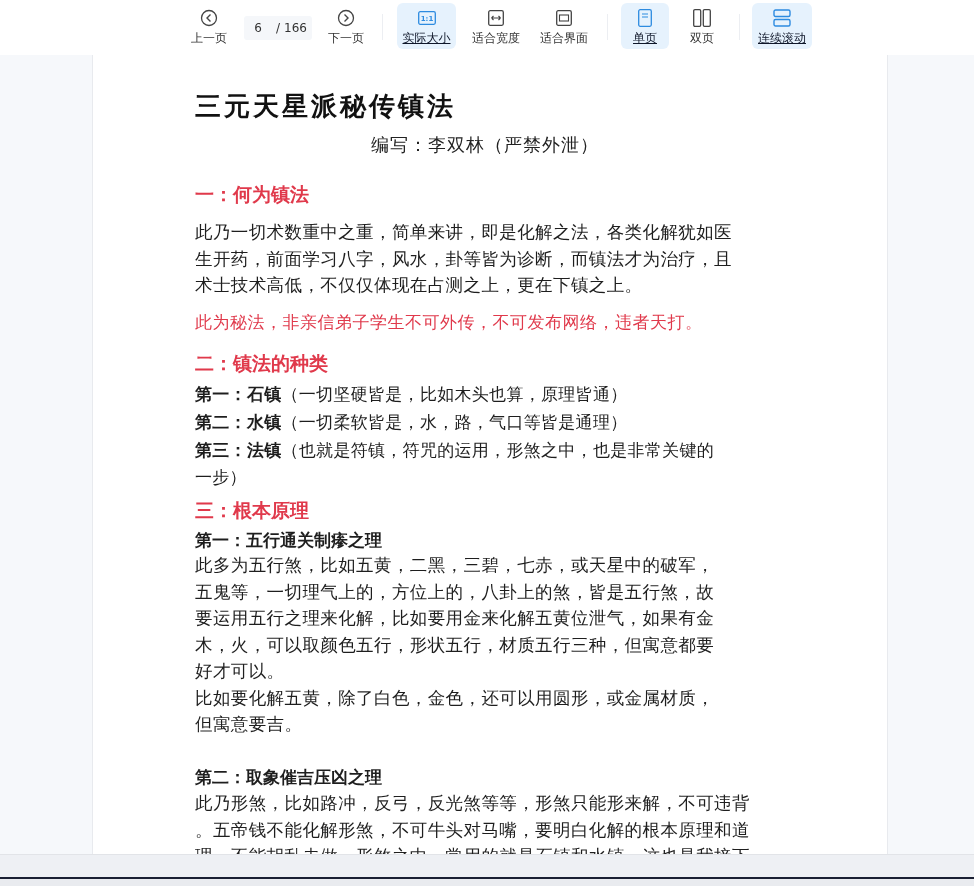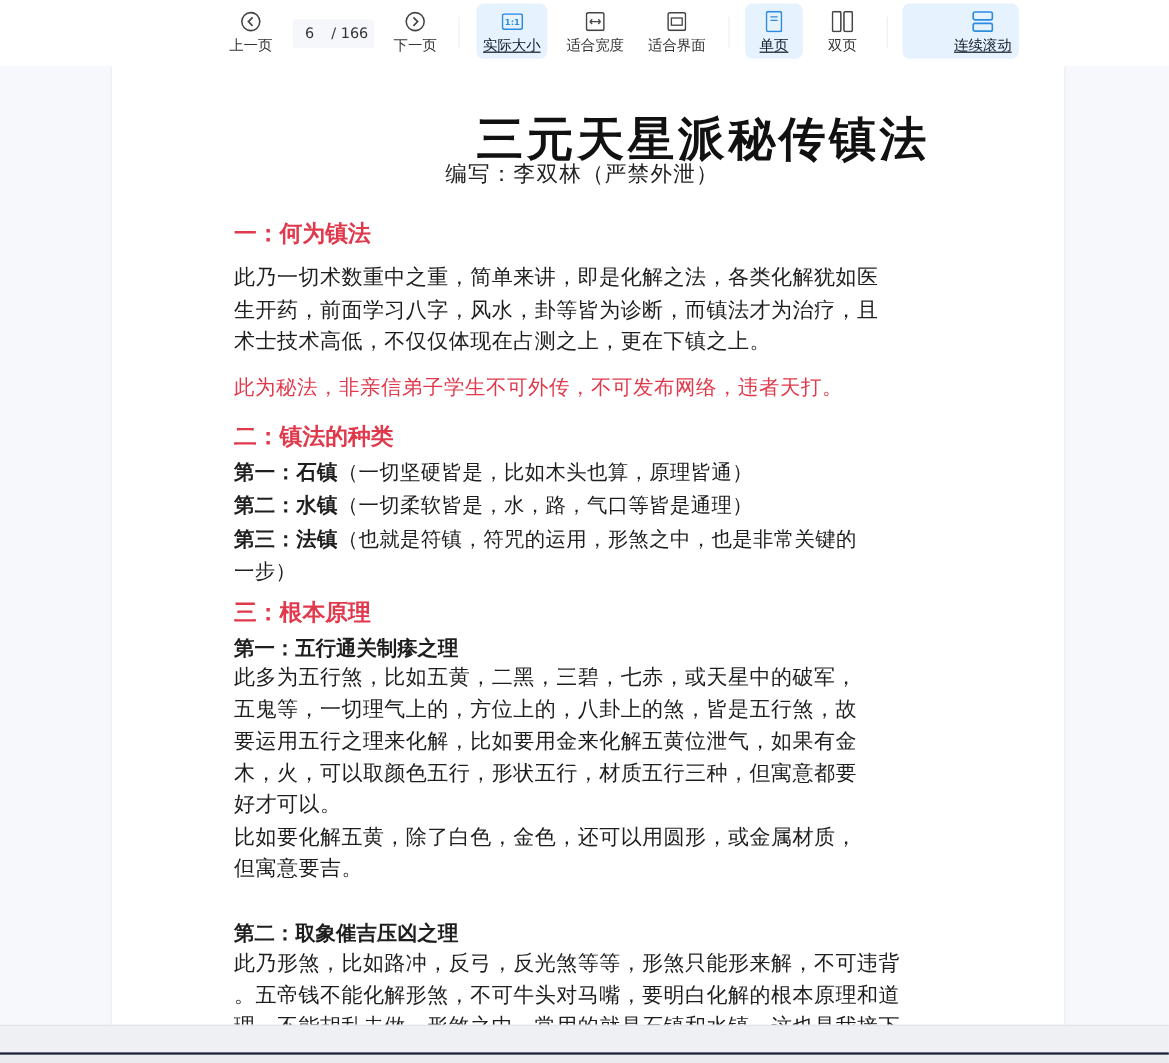--- a/index.html
+++ b/index.html
@@ -34,22 +34,22 @@
   .vsep { position:absolute; top:14px; width:1px; height:26px; background:#eceef2; }
 
   
   .page {
     position:absolute; left:92px; top:55px; width:794px; height:799px;
     background:#ffffff; overflow:hidden;
     border-left:1px solid #e8eaee; border-right:1px solid #e8eaee;
   }
   .doc { position:absolute; left:102px; top:0; width:580px;
     font-family:"DejaVu Serif","Liberation Serif",serif; color:#1e1e1e; }
-  .title { position:absolute; left:0; width:580px; top:34px; text-align:right;
-    font-size:39px; font-weight:bold; letter-spacing:3px; color:#111; }
+  .title { position:absolute; left:0; width:580px; top:34px; text-align:left;
+    font-size:26px; font-weight:bold; letter-spacing:3px; color:#111; }
   .subtitle { position:absolute; left:0; width:580px; top:78px; text-align:center;
     font-size:18px; letter-spacing:1px; color:#222; }
   .h-red { position:absolute; left:0; font-size:19px; font-weight:bold; color:#e0394b; }
   .p-red { position:absolute; left:0; font-size:17px; color:#e0394b; letter-spacing:0.5px; }
   .item { position:absolute; left:0; font-size:17px; line-height:27px; color:#1e1e1e; width:580px; letter-spacing:0.3px; }
   .item b { font-weight:bold; }
   .sub-h { position:absolute; left:0; font-size:17px; font-weight:bold; color:#1e1e1e; }
   .body-lines div { height:26.5px; line-height:26.5px; font-size:17.5px; white-space:nowrap; letter-spacing:0.4px; }
 
   
@@ -136,21 +136,21 @@
       <svg width="18" height="18" viewBox="0 0 18 18">
           <rect x="0.7" y="0.7" width="7" height="16.6" rx="1.2" fill="none" stroke="#444" stroke-width="1.3"></rect>
           <rect x="10.3" y="0.7" width="7" height="16.6" rx="1.2" fill="none" stroke="#444" stroke-width="1.3"></rect>
         </svg>
     </span>
     <span class="lbl">双页</span>
   </div>
 
   <div class="vsep" style="left:739px;"></div>
 
-  <div class="tb-btn active" style="left:752px;width:60px;padding-left:37px;">
+  <div class="tb-btn active" style="left:752px;width:60px;">
     <span class="ico">
       <svg width="18" height="18" viewBox="0 0 18 18">
           <rect x="1" y="1" width="16" height="6.5" rx="1.5" fill="none" stroke="#2d8be0" stroke-width="1.4"></rect>
           <rect x="1" y="10.5" width="16" height="6.5" rx="1.5" fill="none" stroke="#2d8be0" stroke-width="1.4"></rect>
         </svg>
     </span>
     <span class="lbl">连续滚动</span>
   </div>
 </div>
 

